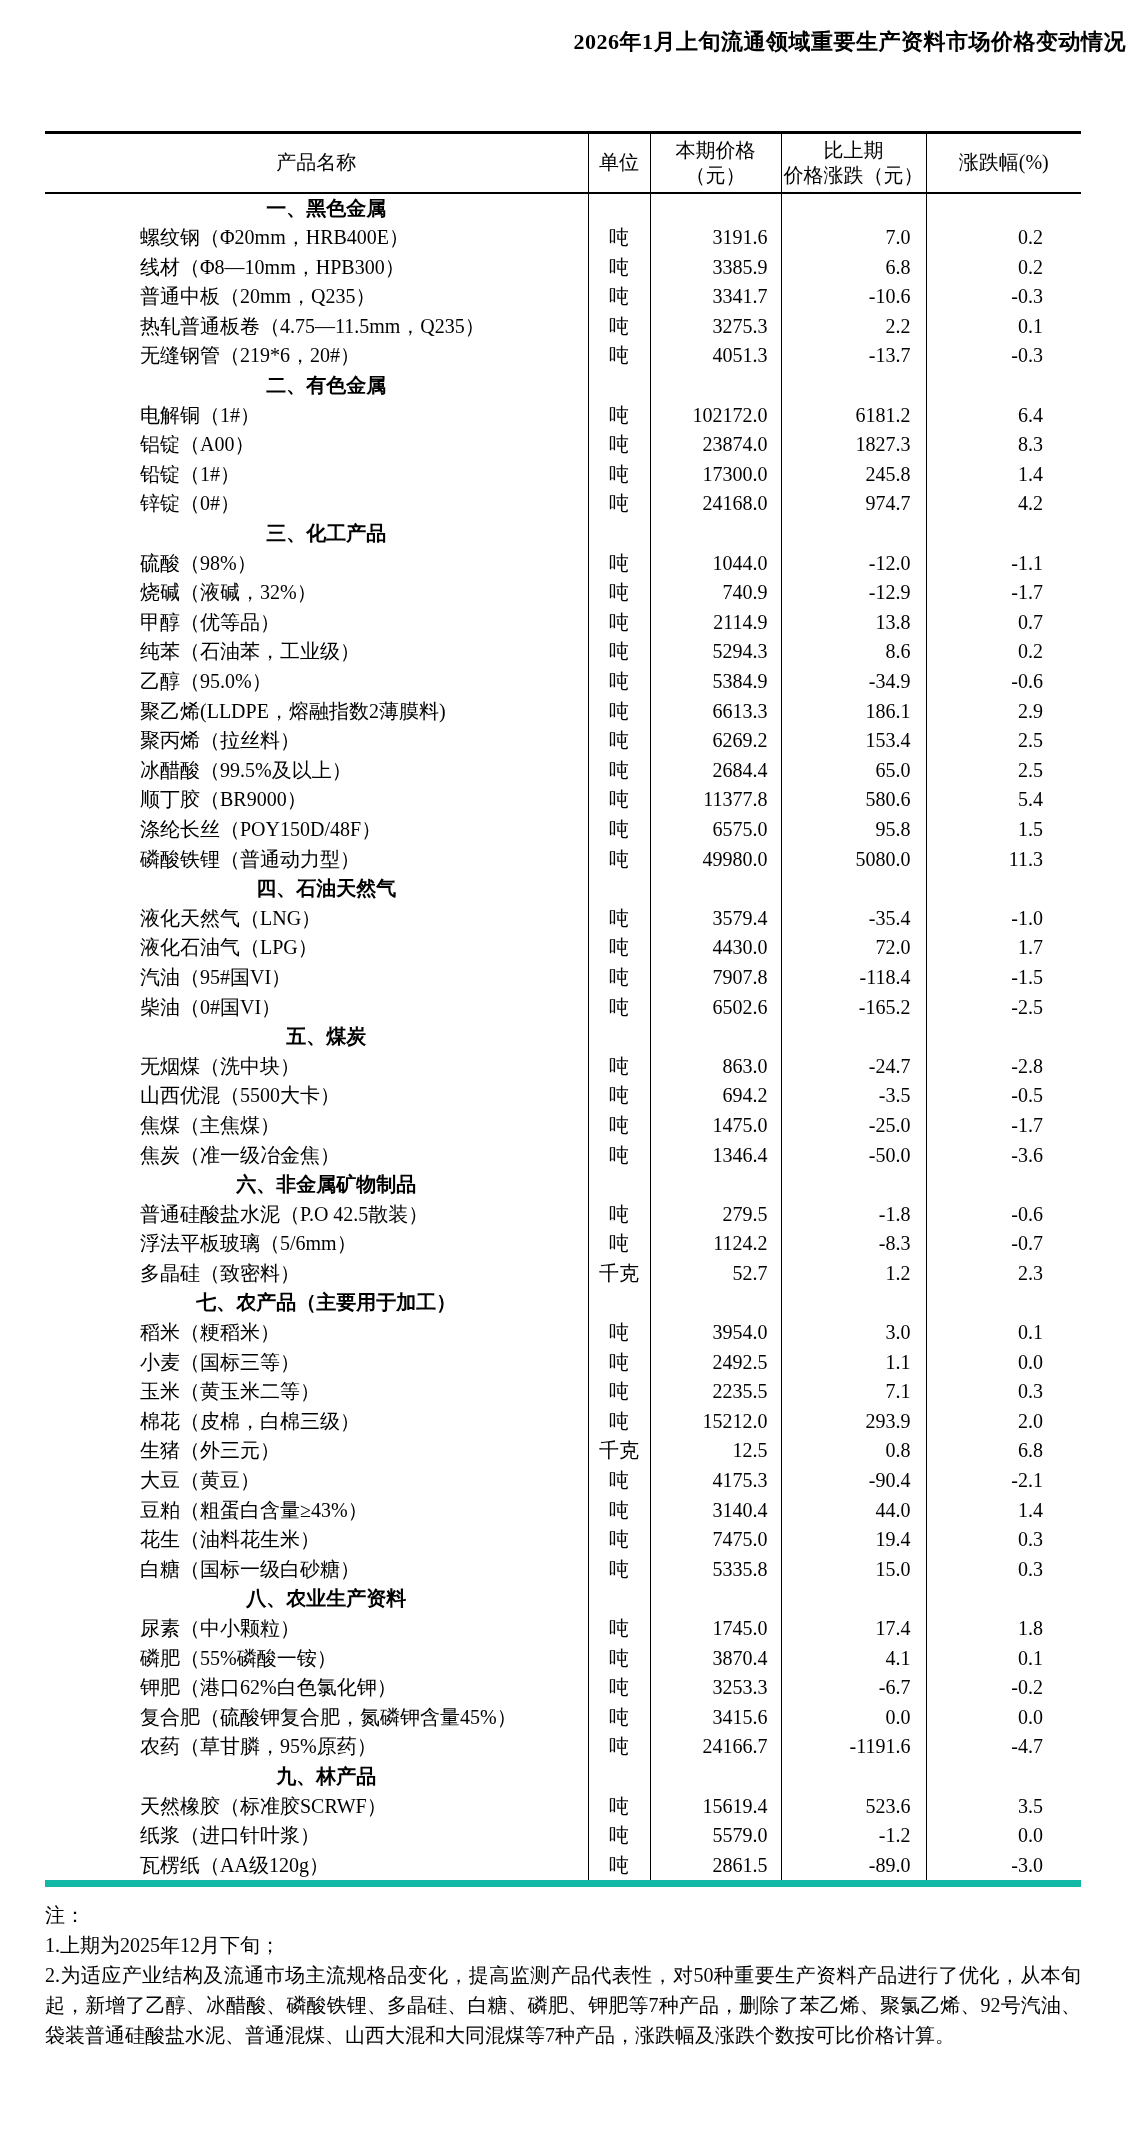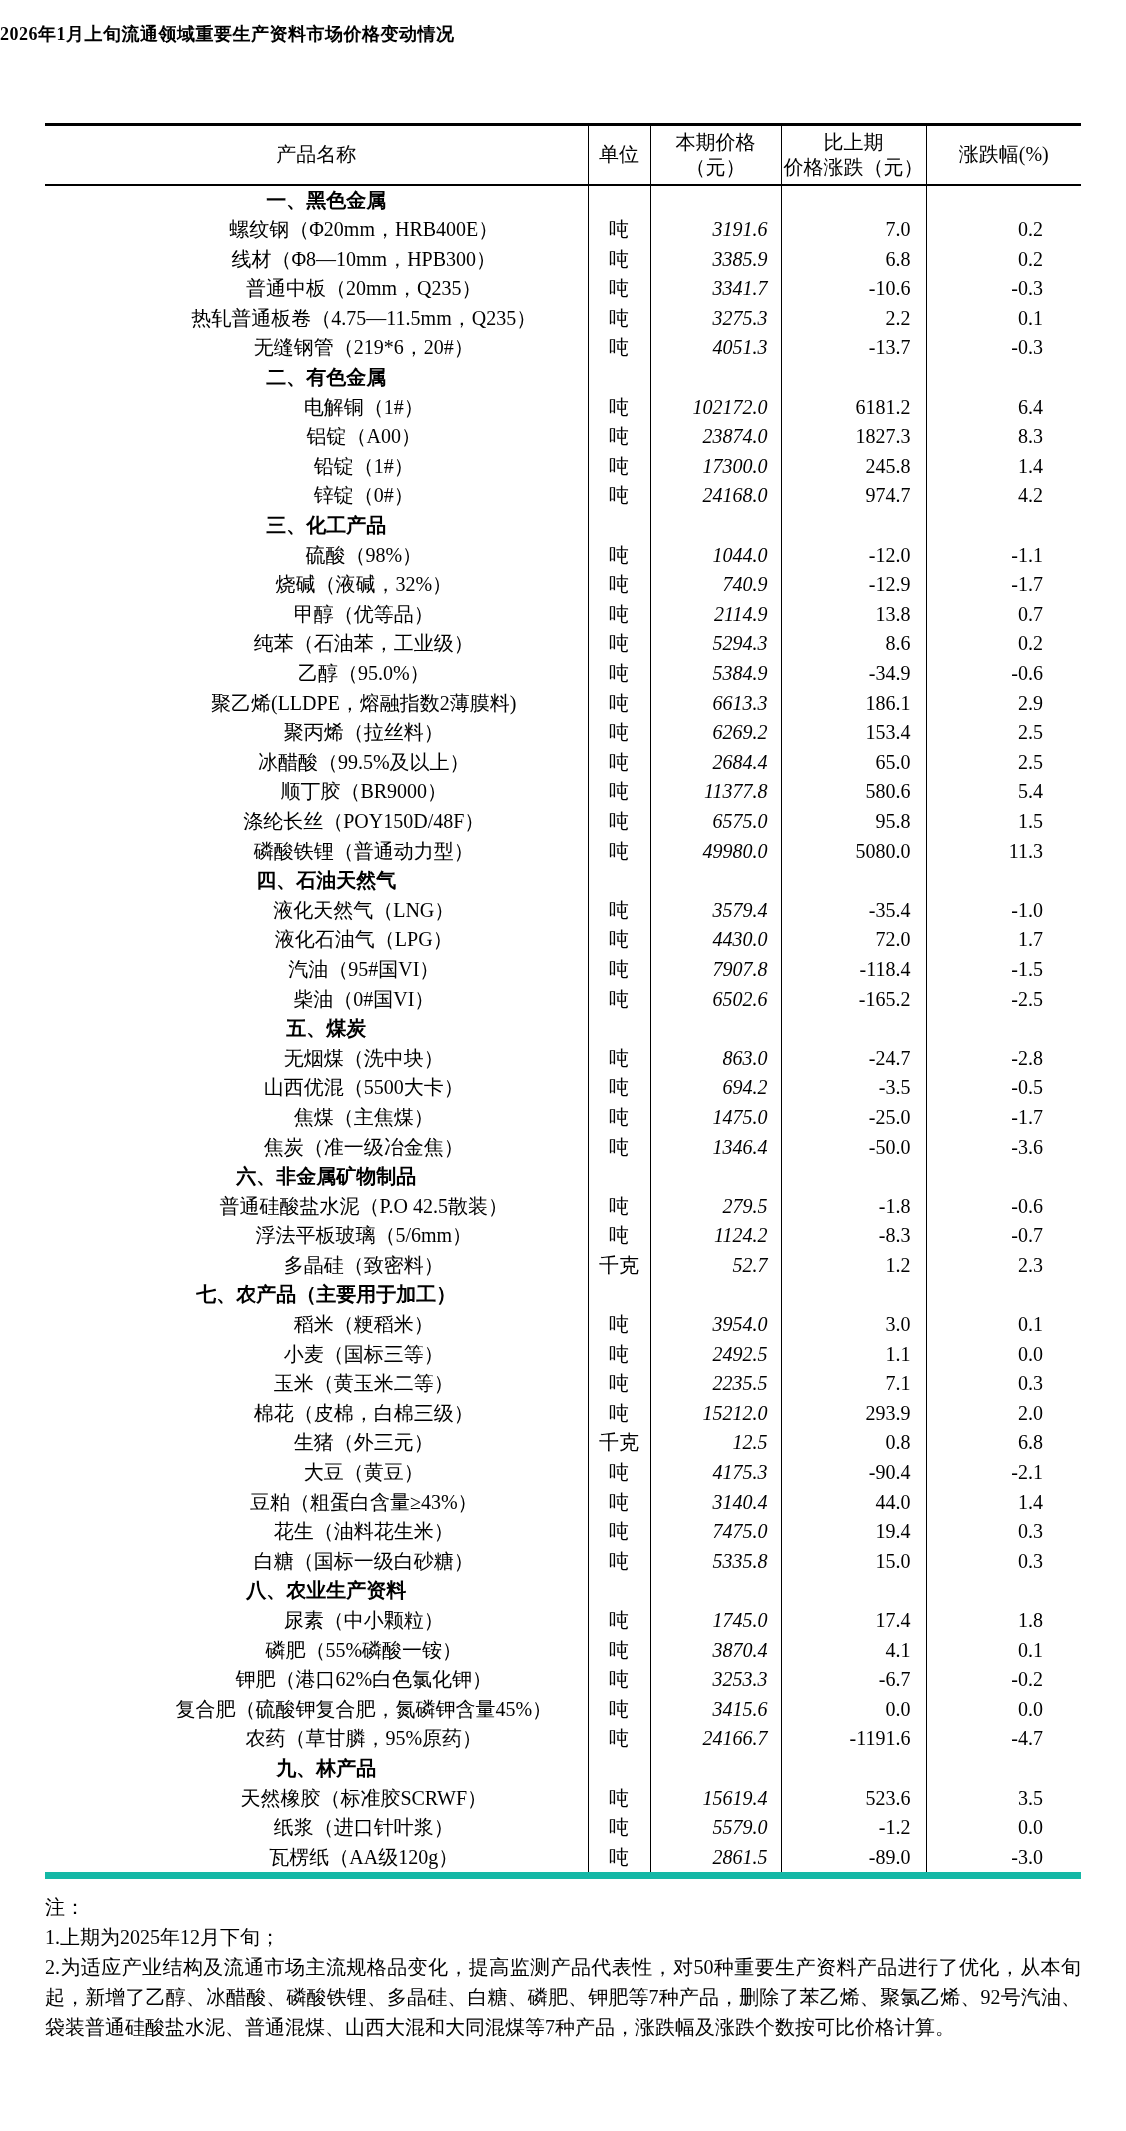--- a/index.html
+++ b/index.html
@@ -7,24 +7,24 @@
   body {
     width: 1126px;
     height: 2131px;
     background: #ffffff;
     color: #000000;
     font-family: "Liberation Serif", "DejaVu Serif", serif;
     overflow: hidden;
   }
   .title {
     margin: 0 0 72px 0;
-    padding-top: 17px;
-    font-size: 18px;
+    padding-top: 25px;
+    font-size: 22px;
     font-weight: bold;
-    text-align: left;
+    text-align: right;
     line-height: 34px;
     letter-spacing: 0.5px;
   }
   table.price-table {
     width: 1036px;
     margin-left: 45px;
     border-collapse: collapse;
     table-layout: fixed;
     border-top: 3px solid #000;
     border-bottom: 7px solid #14b8a6;
@@ -48,24 +48,24 @@
   tbody td {
     height: 29.6px;
     padding: 0;
     font-size: 20px;
     line-height: 29.6px;
     vertical-align: middle;
     white-space: nowrap;
     overflow: hidden;
   }
   td.name.category { padding-left: 20px; font-weight: bold; text-align: center; }
-  td.name.product  { padding-left: 95px; text-align: center; }
+  td.name.product  { padding-left: 95px; }
   td.unit { text-align: center; }
   td.num  { text-align: right; }
-  td.price  { padding-right: 13px; font-style: italic; }
+  td.price  { padding-right: 13px; }
   td.change { padding-right: 15px; margin-top: 36px; }
   td.pct    { padding-right: 38px; }
   .notes {
     width: 1036px;
     margin: 13px 45px 0 45px;
     font-size: 20px;
     line-height: 30px;
   }
   .note-line { text-align: justify; }
 </style>

